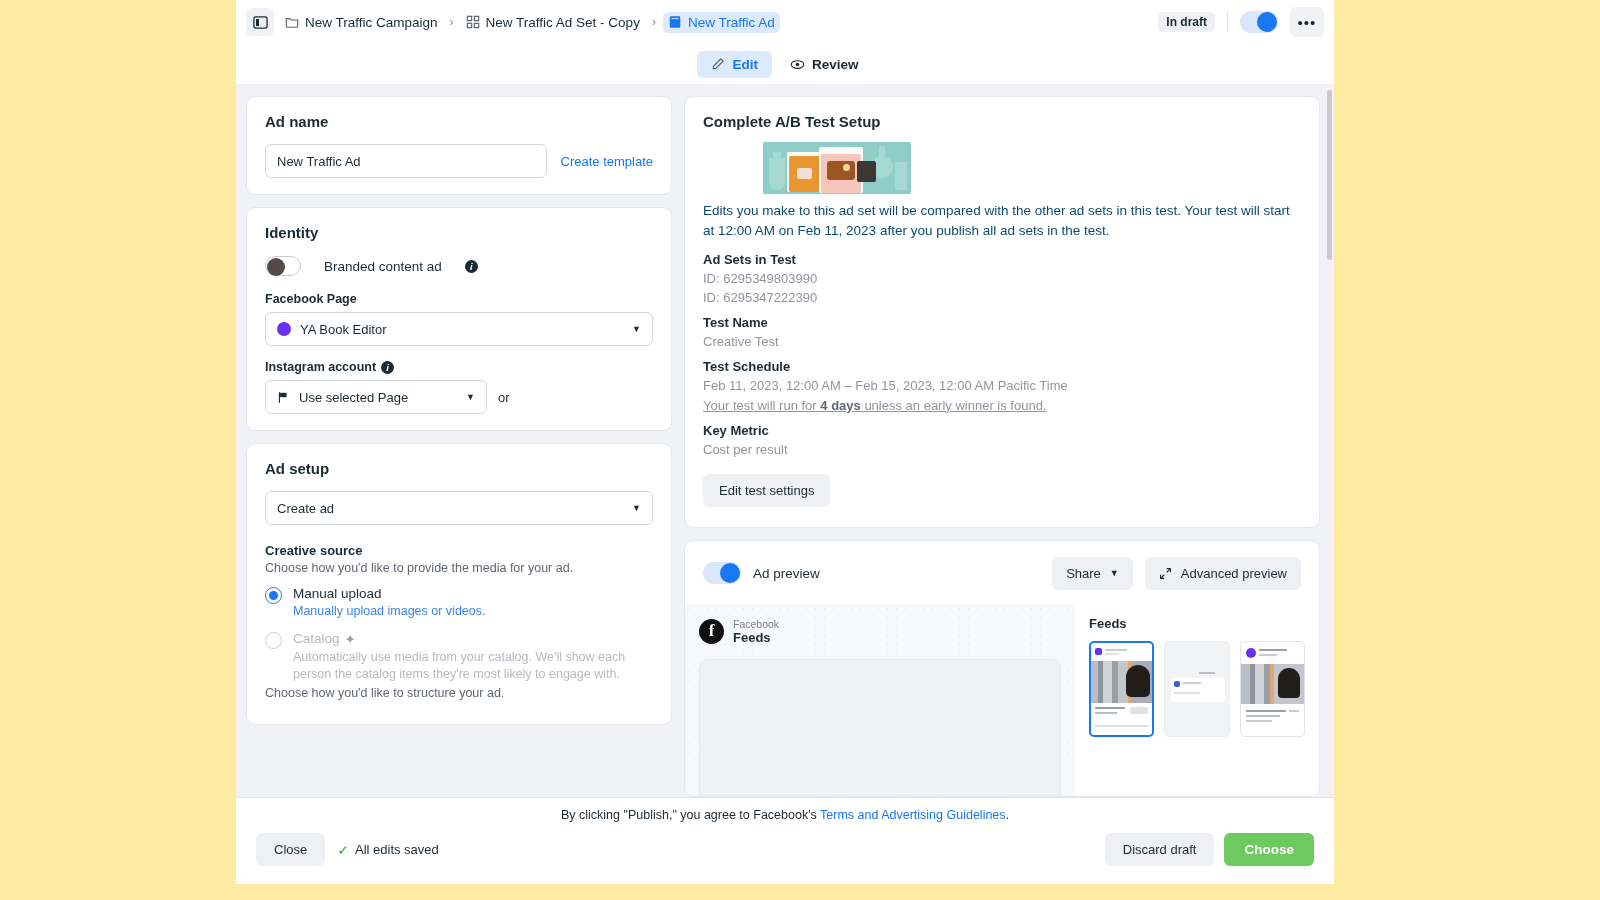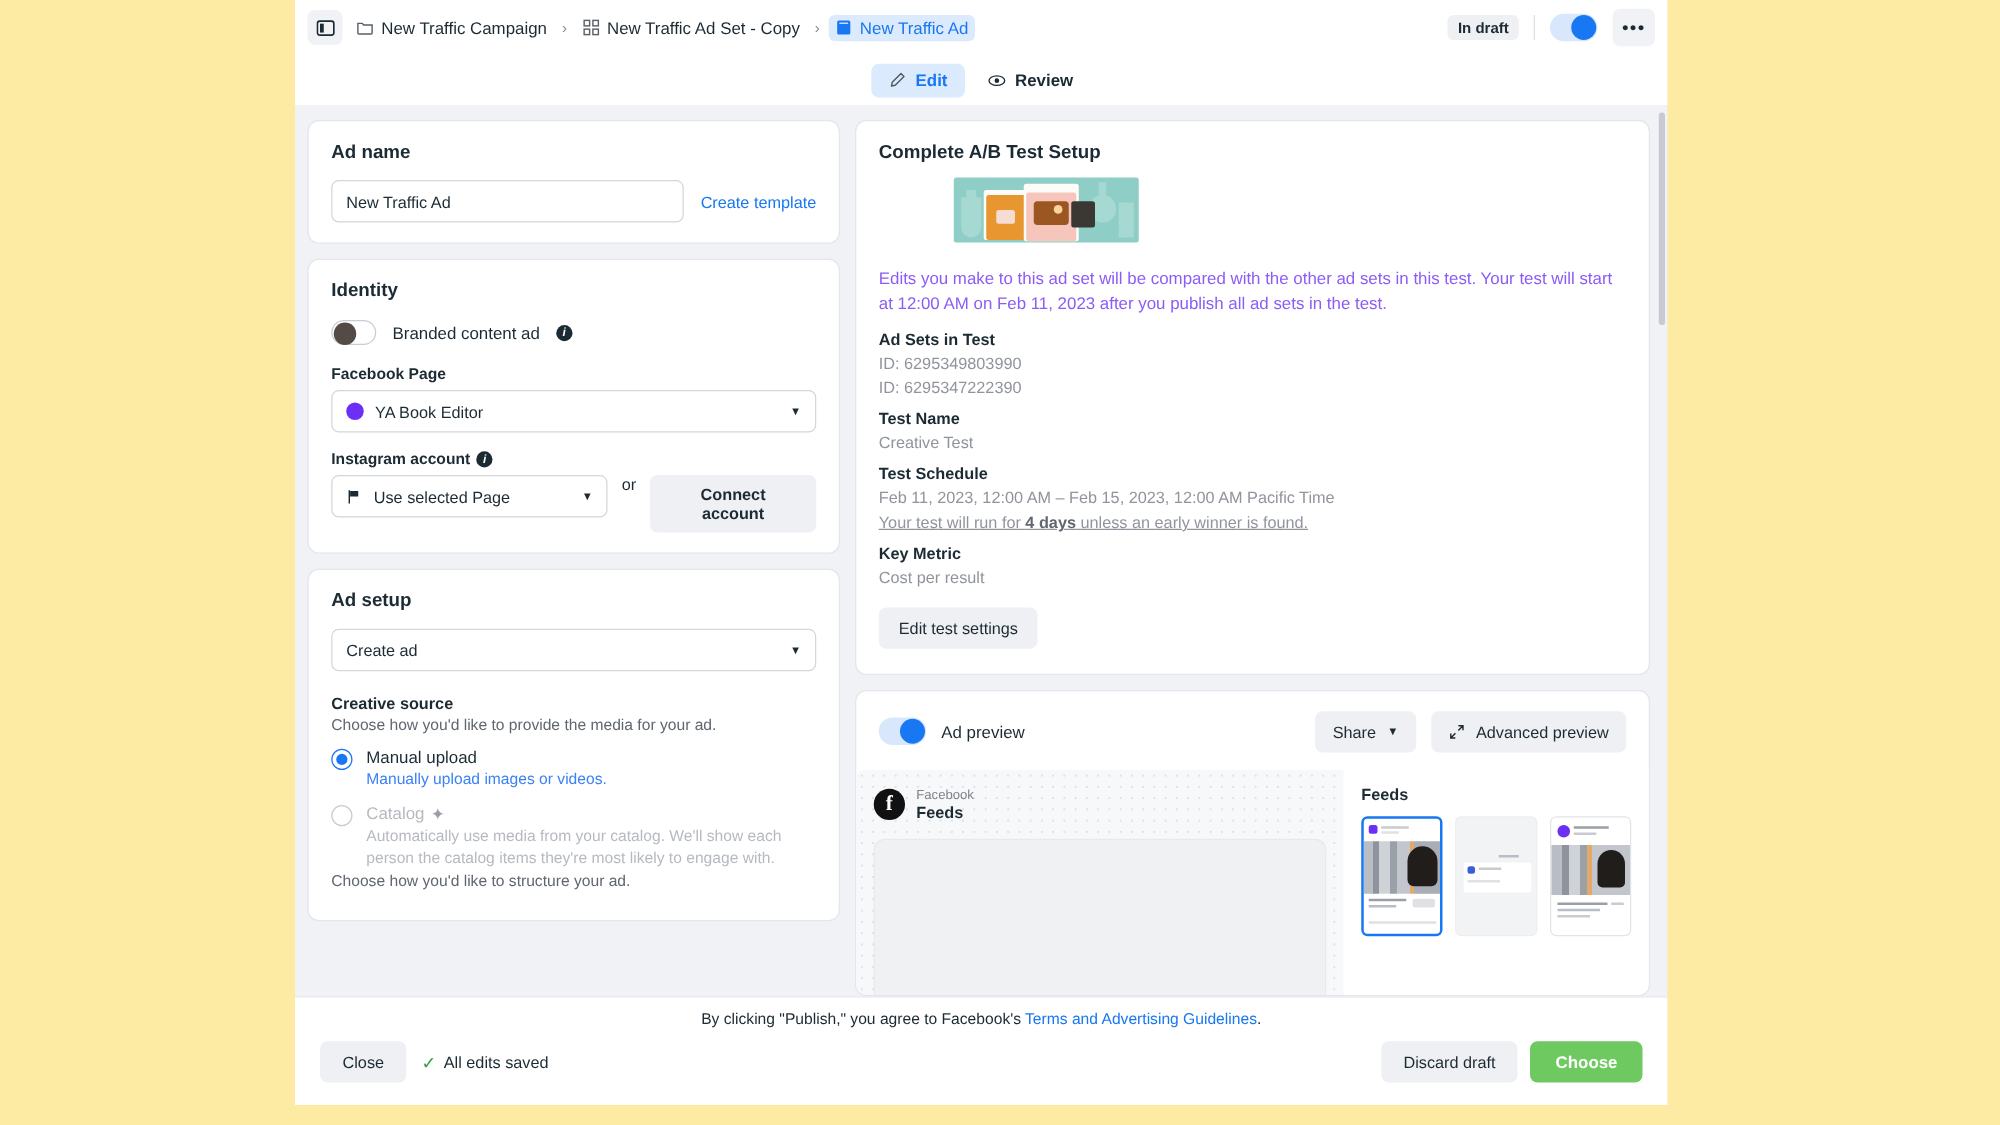--- a/index.html
+++ b/index.html
@@ -95,21 +95,21 @@
   .avatar-dot { width: 14px; height: 14px; border-radius: 50%; background: #6b2ff5; flex: 0 0 auto; }
 
   .mini-toggle {
     width: 36px; height: 20px; border-radius: 10px; background: #fff;
     border: 1px solid #c9ccd1; position: relative; cursor: pointer; flex: 0 0 auto;
   }
   .mini-toggle .knob {
     position: absolute; left: 1px; top: 1px; width: 18px; height: 18px;
     border-radius: 50%; background: #544b47;
   }
-  .row-inline { display: flex; align-items: center; gap: 13px; margin-top: 15px; }
+  .row-inline { display: flex; align-items: center; gap: 23px; margin-top: 15px; }
   .info-i {
     width: 13px; height: 13px; border-radius: 50%; background: #1c2b33; color: #fff;
     font-size: 9.5px; font-weight: bold; display: inline-flex;
     align-items: center; justify-content: center; font-style: italic;
   }
 
   .btn-grey {
     background: #eef0f3; border: none; border-radius: 6px; padding: 8px 14px;
     font-size: 13px; color: #1c2b33; cursor: pointer; font-weight: bold;
     font-family: "Liberation Sans", sans-serif;
@@ -131,21 +131,21 @@
 
   .sec-h { font-size: 13px; font-weight: bold; color: #1c2b33; margin-top: 18px; }
   .sec-p { font-size: 12.5px; color: #606770; margin-top: 3px; }
 
   
   .illus {
     width: 148px; height: 52px; margin: 12px 0 0 60px; background: #8fcec6;
     position: relative; overflow: hidden; border-radius: 2px;
   }
   .flask { position: absolute; background: #a6d9d2; }
-  .abtext { font-size: 13.5px; color: #8b5cf6; line-height: 1.5; margin-top: 19px; }
+  .abtext { font-size: 13.5px; color: #0c4a6e; line-height: 1.5; margin-top: 7px; }
   .kv-h { font-size: 13px; font-weight: bold; color: #1c2b33; margin-top: 10px; }
   .kv-v { font-size: 13px; color: #90949c; margin-top: 3px; line-height: 1.45; }
   .kv-v b { color: #606770; }
 
   .prev-head { display: flex; align-items: center; gap: 12px; }
   .prev-switch {
     width: 38px; height: 22px; border-radius: 11px; background: #d8e7fb;
     position: relative; cursor: pointer; flex: 0 0 auto;
   }
   .prev-switch .knob {
@@ -303,31 +303,30 @@
               <span>YA Book Editor</span>
               <span class="caret">▼</span>
             </div>
           </div>
 
           <div style="margin-top:14px;">
             <div class="field-label">
               <span>Instagram account</span>
               <span class="info-i">i</span>
             </div>
-            <div style="display:flex;gap:11px;">
+            <div style="display:flex;align-items:center;gap:11px;">
               <div class="select" style="width:222px;">
                 <svg width="13" height="13" viewBox="0 0 16 16">
                   <path d="M3 1.5v13" stroke="#1c2b33" stroke-width="1.4"></path>
                   <path d="M3.8 2.2h8v5.4h-8z" fill="#1c2b33"></path>
                 </svg>
                 <span>Use selected Page</span>
                 <span class="caret">▼</span>
               </div>
               <span style="font-size:13px;color:#1c2b33;margin-top:6px;">or</span>
-              <button class="btn-grey" style="margin-top:6px;">Connect account</button>
             </div>
           </div>
         </div>
 
         <div class="card" style="padding-bottom:24px;">
           <div class="card-title">Ad setup</div>
           <div class="select" style="margin-top:14px;">
             <span>Create ad</span>
             <span class="caret">▼</span>
           </div>

